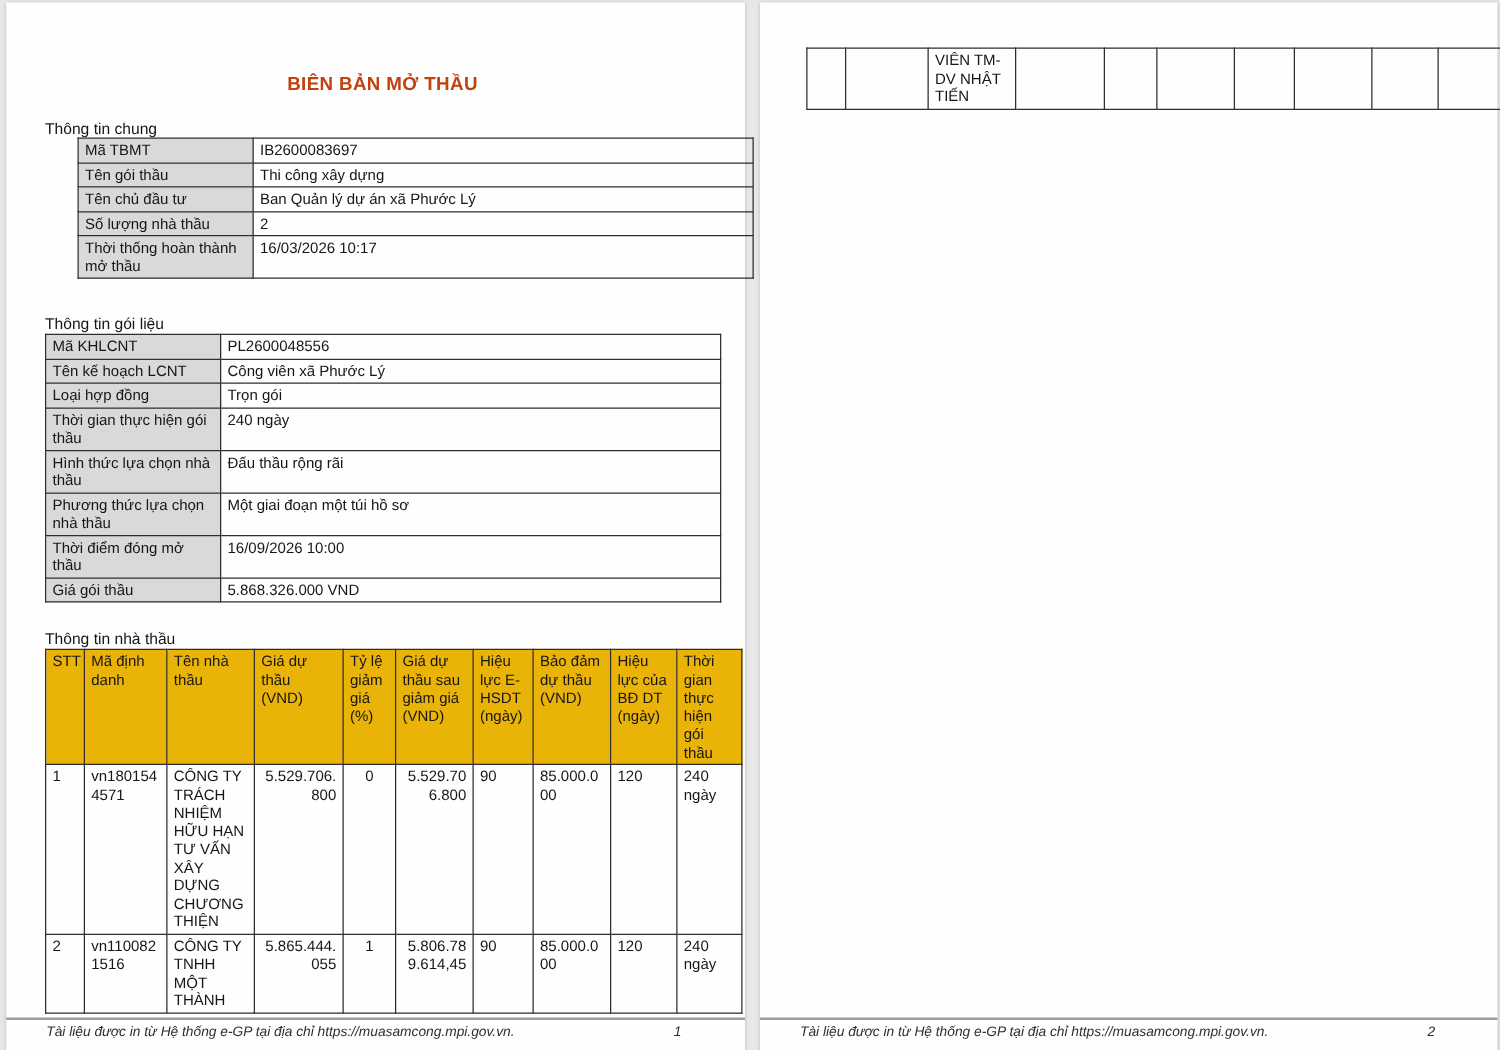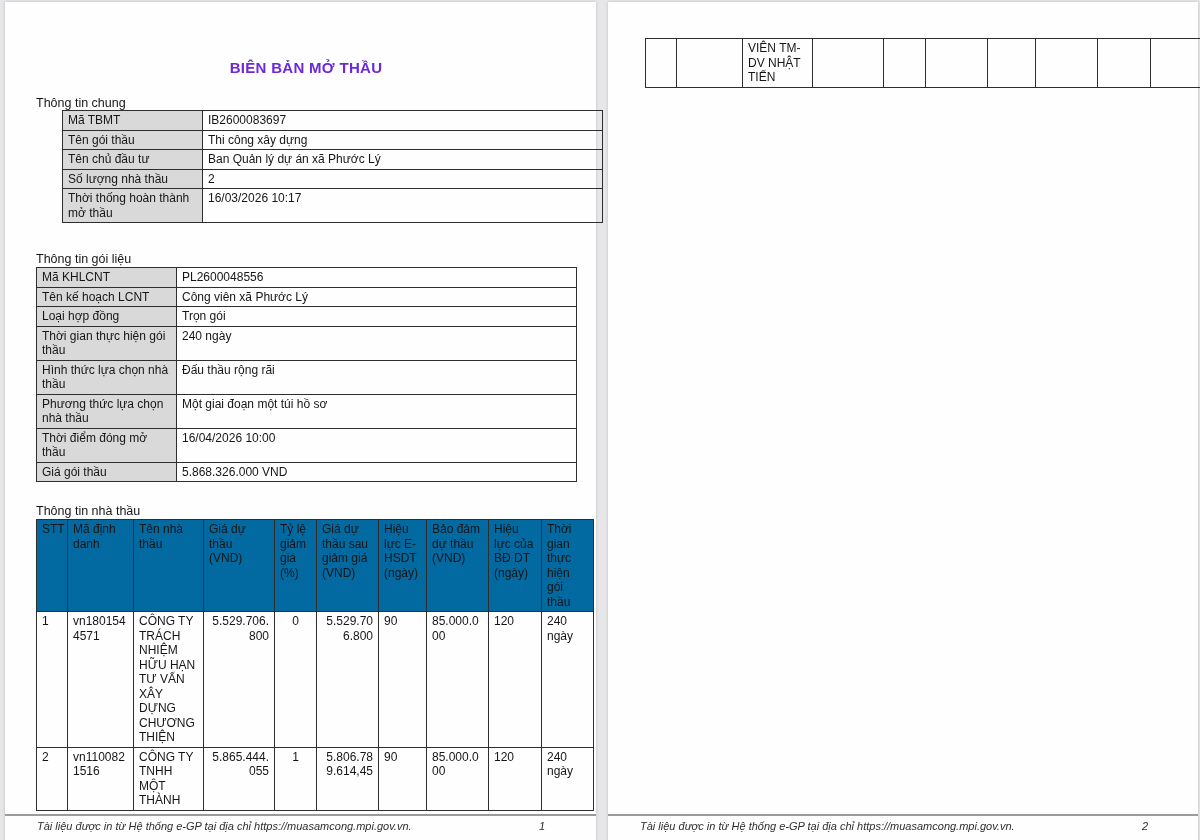--- a/index.html
+++ b/index.html
@@ -16,40 +16,40 @@
     height:846px;
     background:#fefefe;
     box-shadow:0 0 3px rgba(0,0,0,0.18);
   }
   .page-left  { left:5px;   width:591px; }
   .page-right { left:608px; width:590px; }
 
   .doc-title {
     position:absolute; top:57px; left:31px; width:540px;
     text-align:center; font-size:15px; font-weight:bold;
-    letter-spacing:0.3px; color:#6d28d9;
+    letter-spacing:0.3px; color:#c2410c;
   }
   .section-heading {
     position:absolute; left:31px;
     font-size:12.5px; color:#161616;
   }
   .sh-general     { top:94px;  }
   .sh-package     { top:250px; }
   .sh-contractors { top:502px; }
 
   table { border-collapse:collapse; table-layout:fixed; font-size:12px; line-height:14.5px; color:#161616; }
   td, th { border:1px solid #2e2e2e; padding:2px 5px; vertical-align:top; font-weight:normal; text-align:left; }
 
   .info-table { position:absolute; left:31px; width:540px; }
   .info-table td.lbl { background:#d9d9d9; }
   .tbl-general { top:108px;margin-left:26px; }
   .tbl-package { top:265px; }
 
   .contractor-table { position:absolute; left:31px; top:517px; width:557px; }
-  .contractor-table th { background:#0369a1; }
+  .contractor-table th { background:#eab308; }
 
   .cont-table { position:absolute; left:37px; top:36px; width:557px; }
 
   .ta-r { text-align:right; }
   .ta-c { text-align:center; }
   .brk  { word-break:break-all; }
 
   .footer-rule {
     position:absolute; top:812px; left:0; width:100%; height:2px;
     background:#9b9b9b;
@@ -126,21 +126,21 @@
       <tr>
         <td class="lbl">Hình thức lựa chọn nhà thầu</td>
         <td>Đấu thầu rộng rãi</td>
       </tr>
       <tr>
         <td class="lbl">Phương thức lựa chọn nhà thầu</td>
         <td>Một giai đoạn một túi hồ sơ</td>
       </tr>
       <tr>
         <td class="lbl">Thời điểm đóng mở thầu</td>
-        <td>16/04/2026 10:00</td>
+        <td>16/09/2026 10:00</td>
       </tr>
       <tr>
         <td class="lbl">Giá gói thầu</td>
         <td>5.868.326.000 VND</td>
       </tr>
     </tbody>
   </table>
 
   <div class="section-heading sh-contractors">Thông tin nhà thầu</div>
   <table class="contractor-table">

